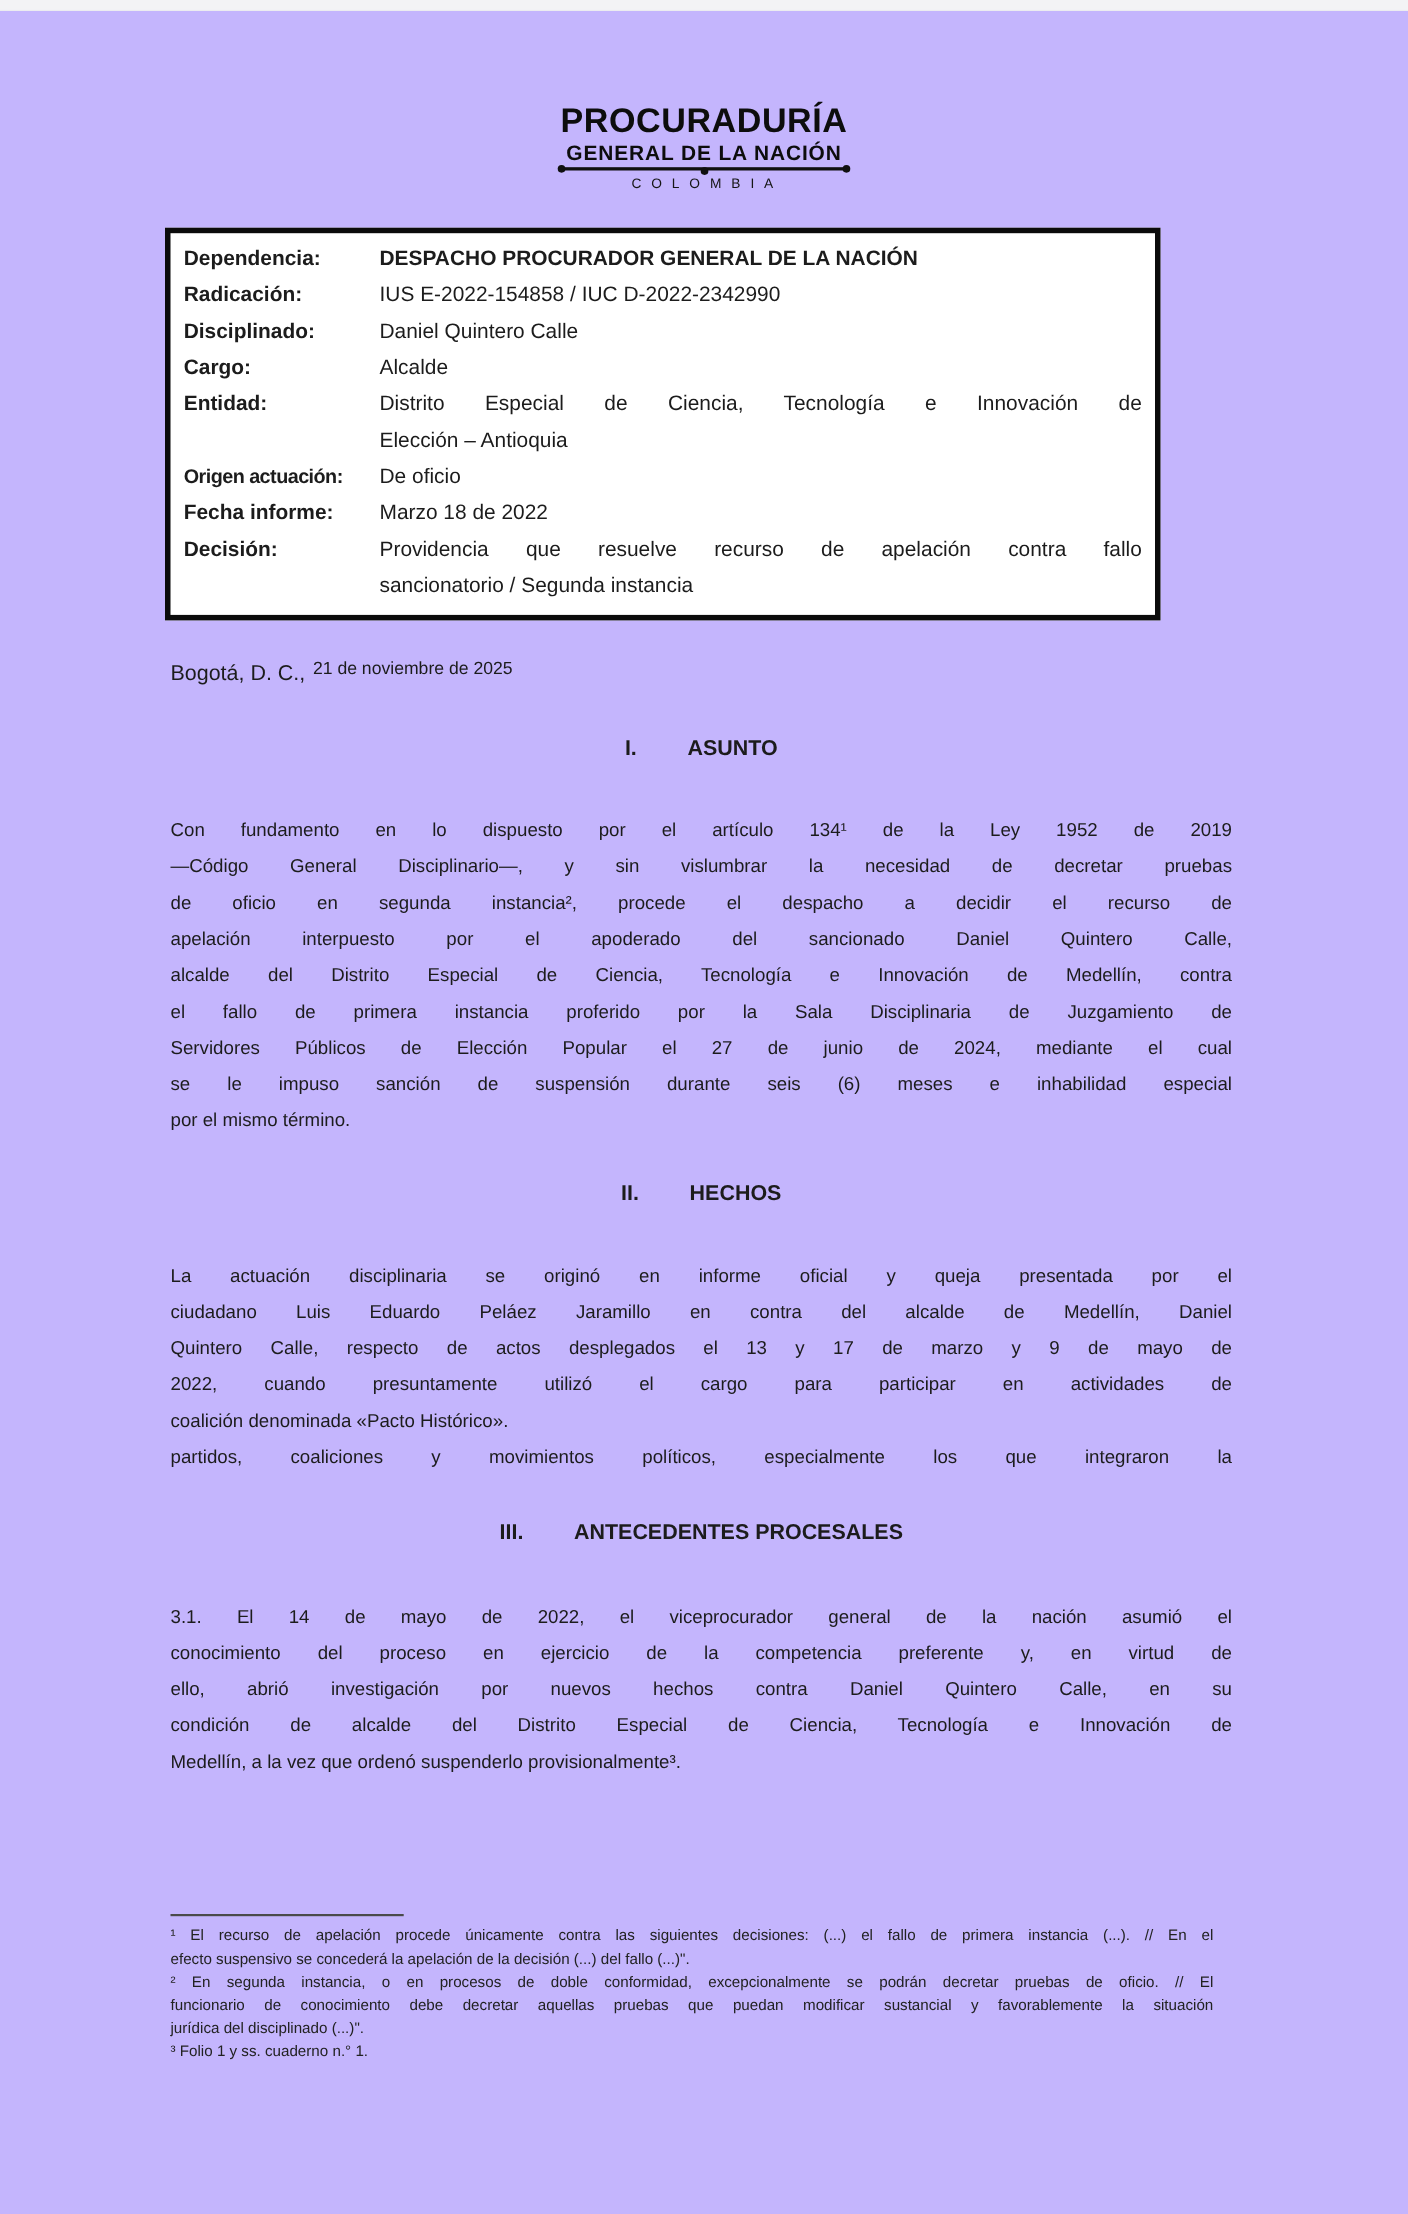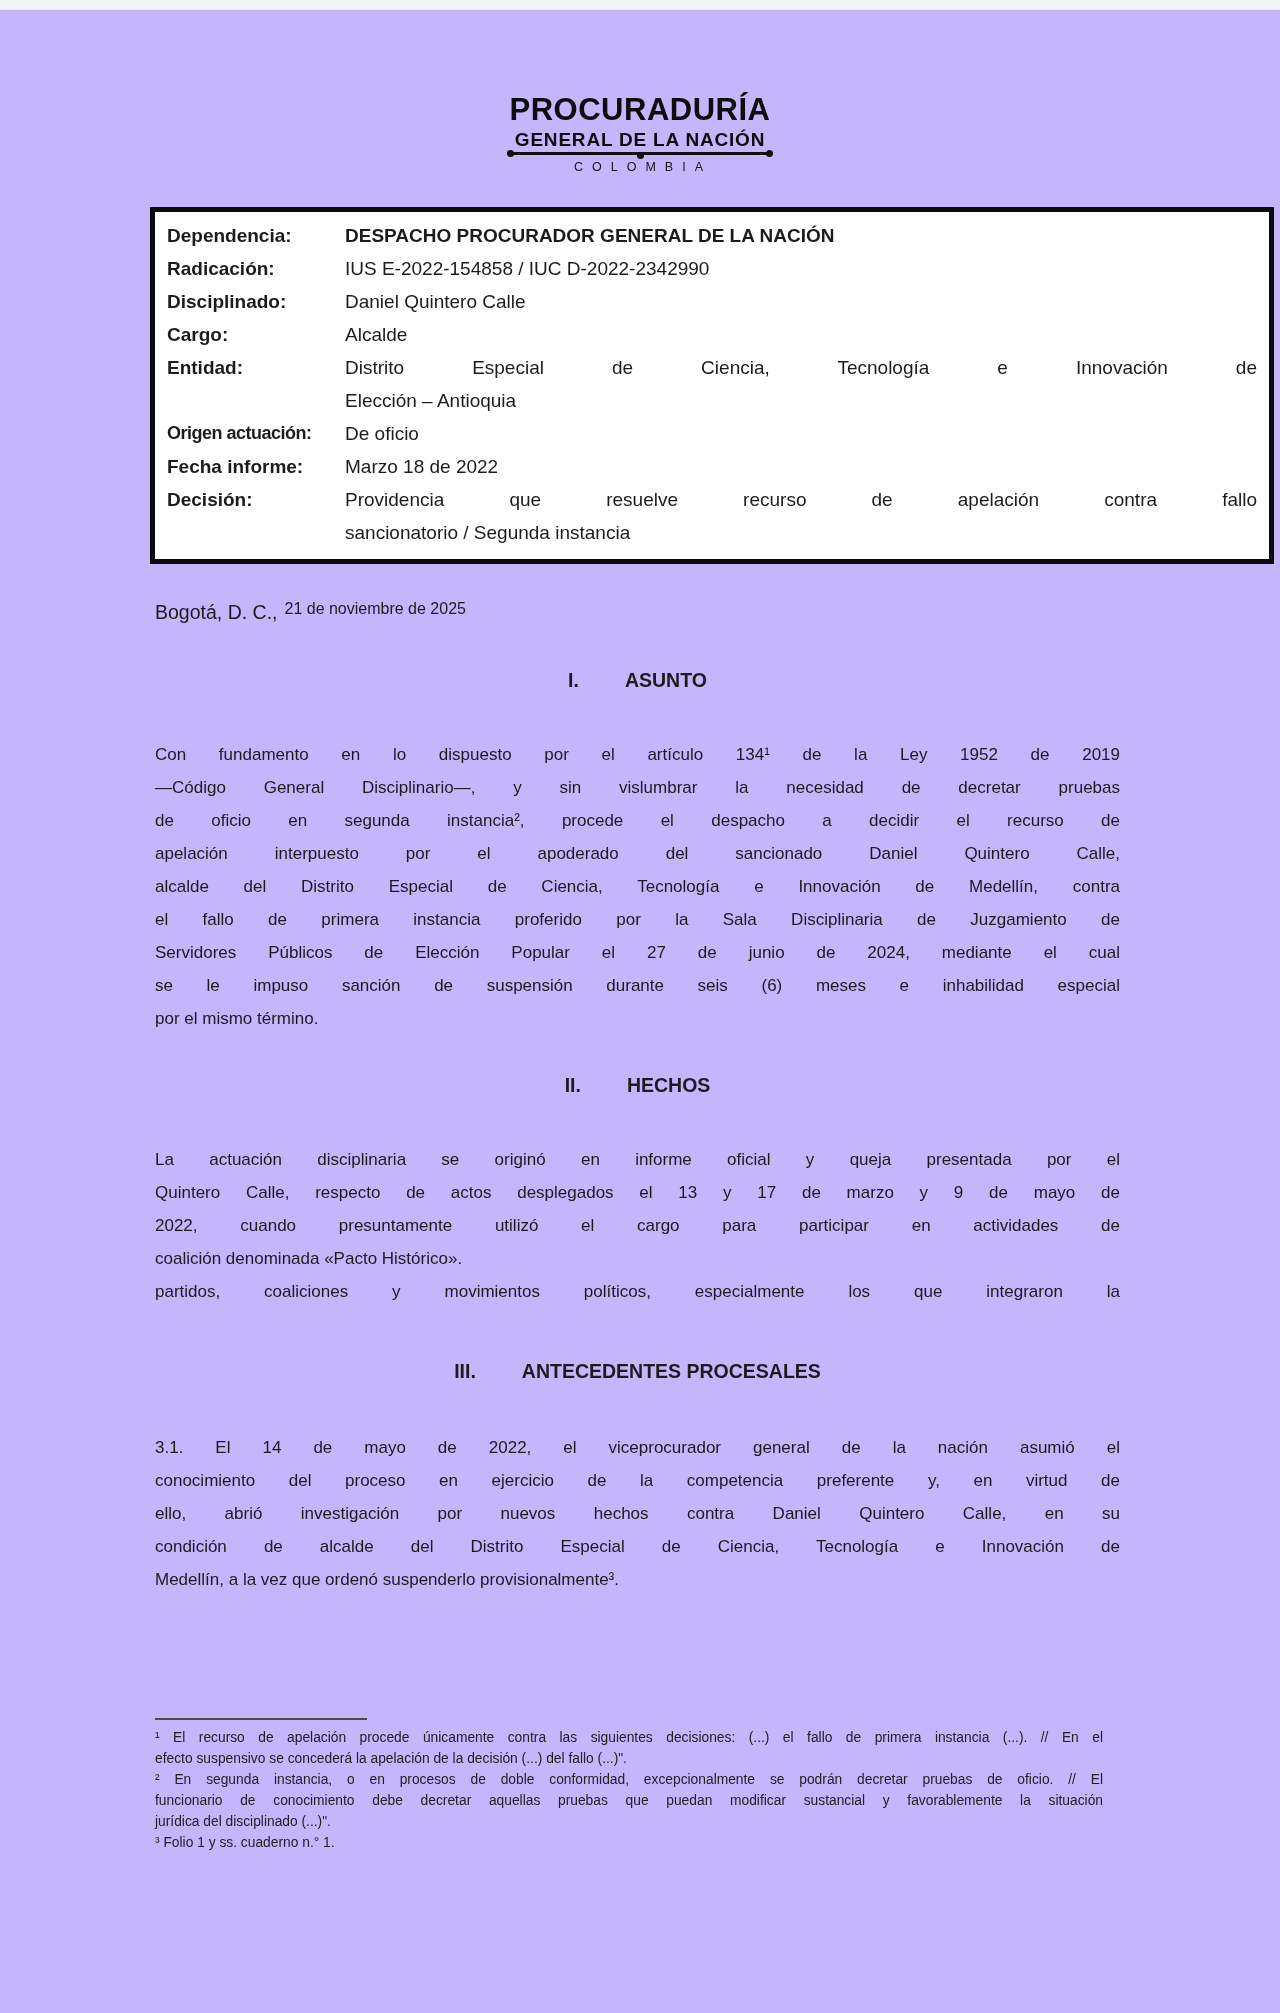--- a/index.html
+++ b/index.html
@@ -14,21 +14,21 @@
   .logo { margin:84px auto 0 auto; width:fit-content; text-align:center; }
   .logo-title   { font-size:31px; font-weight:bold; letter-spacing:0.5px; line-height:1.05; color:#0d0d0d; }
   .logo-subtitle{ font-size:19px; font-weight:bold; letter-spacing:0.8px; line-height:1.1; margin-top:3px; color:#0d0d0d; }
   .logo-rule { position:relative; height:3px; background:#101010; margin-top:2px; }
   .logo-rule .dot { position:absolute; width:7px; height:7px; background:#101010; border-radius:50%; top:-2px; }
   .dot-l { left:-3px; } .dot-c { left:calc(50% - 3px); top:0px !important; } .dot-r { right:-3px; }
   .logo-country { font-size:12.5px; letter-spacing:9px; text-indent:6px; margin-top:5px; color:#161616; }
 
   
   .case-table {
-    box-sizing:border-box; margin:33px 0 0 150px; width:1124px;
+    box-sizing:border-box; margin:33px 0 0 150px; width:905px;
     border:5px solid #0b0b0b; padding:7px 12px 10px 12px; background:#fff;
   }
   .case-row { display:grid; grid-template-columns:178px 1fr; font-size:19px; line-height:33px; }
   .case-label { font-weight:bold; white-space:nowrap; overflow:visible; }
   .case-row.row-origen .case-label { font-size:18px; letter-spacing:-0.5px; }
   .bold-value .line { font-weight:bold; }
 
   
   .line { text-align:justify; text-align-last:justify; }
   .line.last { text-align-last:left; }
@@ -37,21 +37,21 @@
   .dateline { margin:36px 0 0 155px; font-size:19.5px; line-height:24px; }
   .dateline .date { position:relative; top:-5px; margin-left:7px; font-size:16px; }
 
   
   .section-heading {
     margin-left:155px; width:965px; display:flex; justify-content:center; gap:46px;
     font-weight:bold; font-size:19.5px; line-height:24px;
   }
   .h-asunto { margin-top:42px; }
   .h-hechos { margin-top:38px; }
-  .h-antecedentes { margin-top:51px; }
+  .h-antecedentes { margin-top:40px; }
   .paragraph { margin-left:155px; width:965px; font-size:17px; line-height:33px; }
   .p-asunto { margin-top:46px; }
   .p-hechos { margin-top:46px; }
   .p-antecedentes { margin-top:48px; }
 
   
   .footnotes { margin:122px 0 0 155px; width:948px; font-size:13.8px; line-height:21px; color:#222; }
   .footnote-sep { width:212px; border-top:2px solid #4a4a4a; margin-bottom:7px; }
 </style>
 </head>
@@ -144,20 +144,21 @@
       <div class="line">se le impuso sanción de suspensión durante seis (6) meses e inhabilidad especial</div>
       <div class="line last">por el mismo término.</div>
     </div>
 
   <div class="section-heading h-hechos">
     <span>II.</span>
     <span>HECHOS</span>
   </div>
   <div class="paragraph p-hechos">
       <div class="line">La actuación disciplinaria se originó en informe oficial y queja presentada por el</div>
+      <div class="line">ciudadano Luis Eduardo Peláez Jaramillo en contra del alcalde de Medellín, Daniel</div>
       <div class="line">Quintero Calle, respecto de actos desplegados el 13 y 17 de marzo y 9 de mayo de</div>
       <div class="line">2022, cuando presuntamente utilizó el cargo para participar en actividades de</div>
       <div class="line last">coalición denominada «Pacto Histórico».</div>
       <div class="line">partidos, coaliciones y movimientos políticos, especialmente los que integraron la</div>
     </div>
 
   <div class="section-heading h-antecedentes">
     <span>III.</span>
     <span>ANTECEDENTES PROCESALES</span>
   </div>

